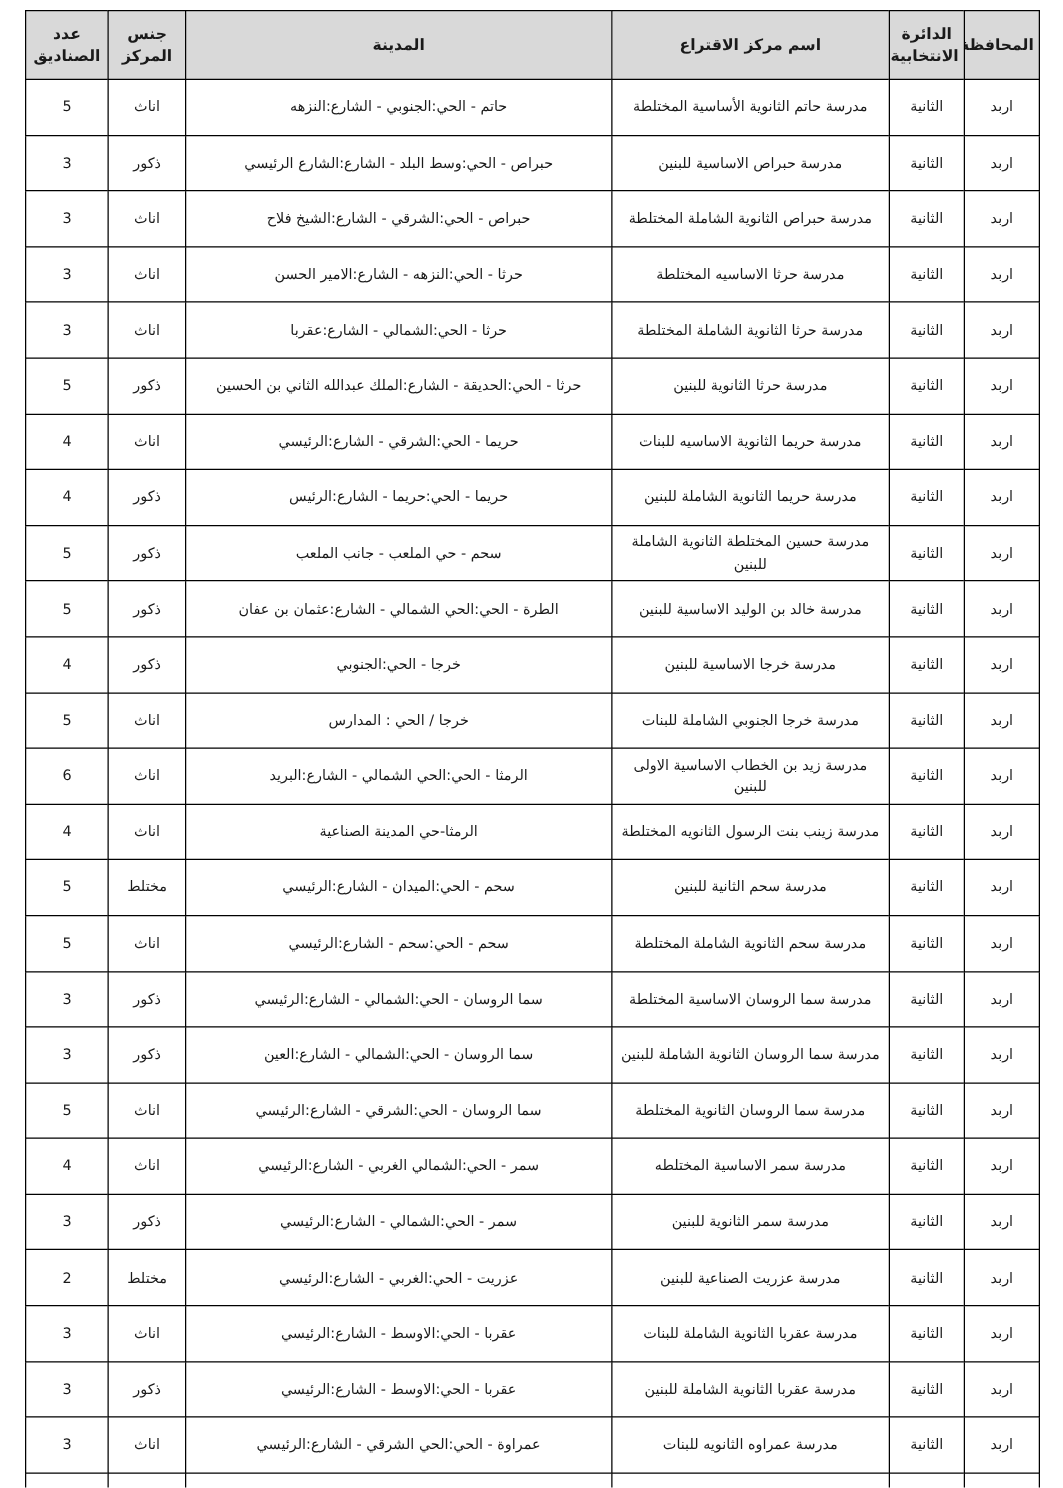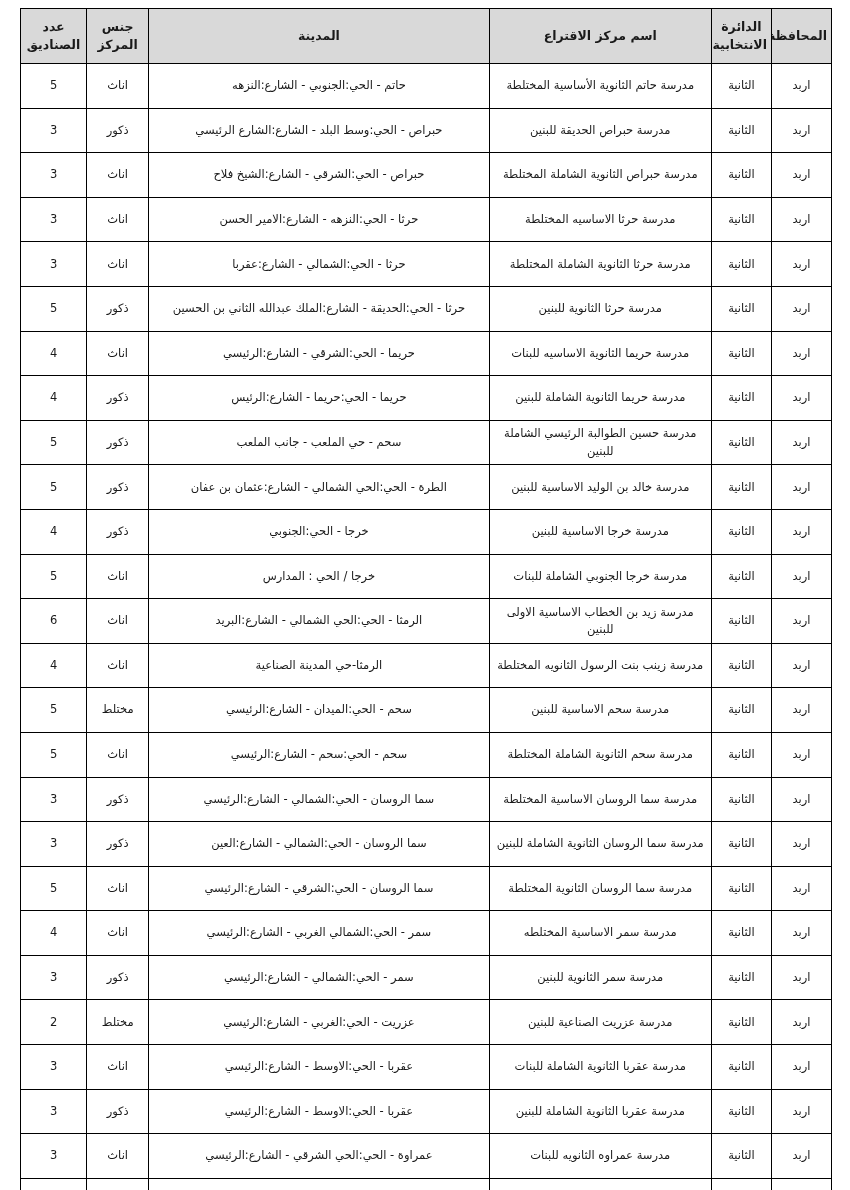--- a/index.html
+++ b/index.html
@@ -82,21 +82,21 @@
           <td>اربد</td>
           <td>الثانية</td>
           <td>مدرسة حاتم الثانوية الأساسية المختلطة</td>
           <td>حاتم - الحي:الجنوبي - الشارع:النزهه</td>
           <td>اناث</td>
           <td>5</td>
         </tr>
         <tr>
           <td>اربد</td>
           <td>الثانية</td>
-          <td>مدرسة حبراص الحديقة للبنين</td>
+          <td>مدرسة حبراص الاساسية للبنين</td>
           <td>حبراص - الحي:وسط البلد - الشارع:الشارع الرئيسي</td>
           <td>ذكور</td>
           <td>3</td>
         </tr>
         <tr>
           <td>اربد</td>
           <td>الثانية</td>
           <td>مدرسة حبراص الثانوية الشاملة المختلطة</td>
           <td>حبراص - الحي:الشرقي - الشارع:الشيخ فلاح</td>
           <td>اناث</td>
@@ -138,21 +138,21 @@
           <td>اربد</td>
           <td>الثانية</td>
           <td>مدرسة حريما الثانوية الشاملة للبنين</td>
           <td>حريما - الحي:حريما - الشارع:الرئيس</td>
           <td>ذكور</td>
           <td>4</td>
         </tr>
         <tr>
           <td>اربد</td>
           <td>الثانية</td>
-          <td>مدرسة حسين الطوالبة الرئيسي الشاملة للبنين</td>
+          <td>مدرسة حسين المختلطة الثانوية الشاملة للبنين</td>
           <td>سحم - حي الملعب - جانب الملعب</td>
           <td>ذكور</td>
           <td>5</td>
         </tr>
         <tr>
           <td>اربد</td>
           <td>الثانية</td>
           <td>مدرسة خالد بن الوليد الاساسية للبنين</td>
           <td>الطرة - الحي:الحي الشمالي - الشارع:عثمان بن عفان</td>
           <td>ذكور</td>
@@ -186,21 +186,21 @@
           <td>اربد</td>
           <td>الثانية</td>
           <td>مدرسة زينب بنت الرسول الثانويه المختلطة</td>
           <td>الرمثا-حي المدينة الصناعية</td>
           <td>اناث</td>
           <td>4</td>
         </tr>
         <tr>
           <td>اربد</td>
           <td>الثانية</td>
-          <td>مدرسة سحم الاساسية للبنين</td>
+          <td>مدرسة سحم الثانية للبنين</td>
           <td>سحم - الحي:الميدان - الشارع:الرئيسي</td>
           <td>مختلط</td>
           <td>5</td>
         </tr>
         <tr>
           <td>اربد</td>
           <td>الثانية</td>
           <td>مدرسة سحم الثانوية الشاملة المختلطة</td>
           <td>سحم - الحي:سحم - الشارع:الرئيسي</td>
           <td>اناث</td>

